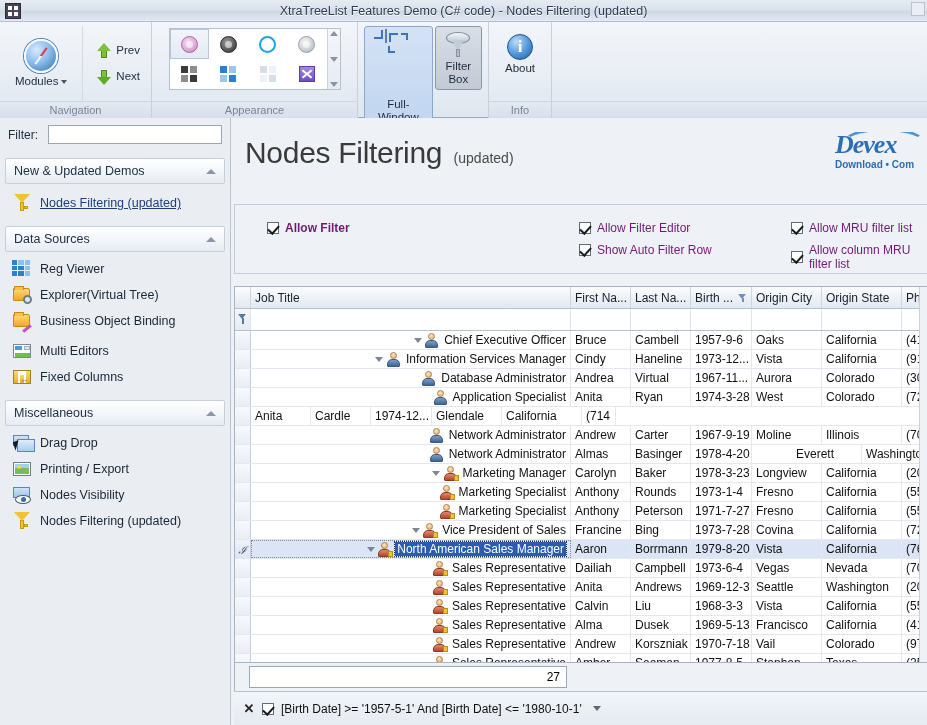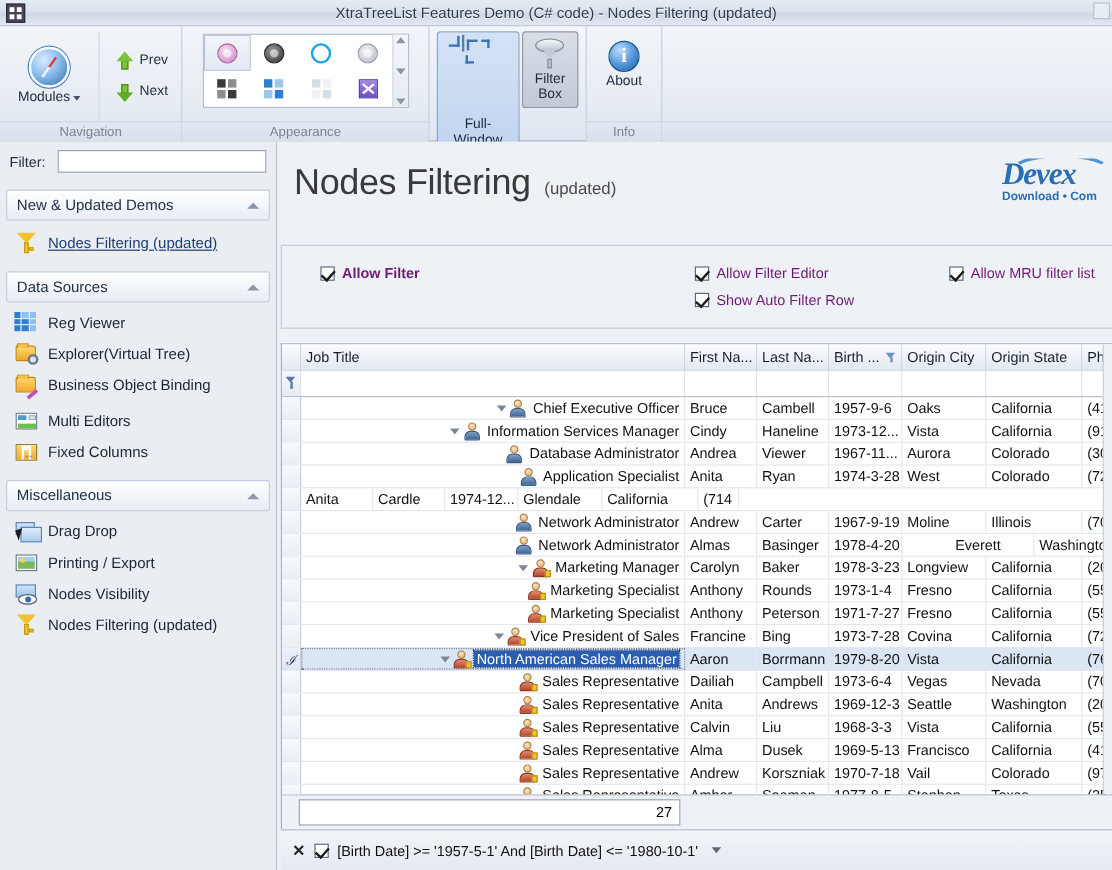--- a/index.html
+++ b/index.html
@@ -648,20 +648,24 @@
       <span>Allow Filter Editor</span>
     </div>
     <div class="cb" style="left:344px;top:38px;">
       <span class="box on"></span>
       <span>Show Auto Filter Row</span>
     </div>
     <div class="cb" style="left:556px;top:16px;">
       <span class="box on"></span>
       <span>Allow MRU filter list</span>
     </div>
+    <div class="cb" style="left:556px;top:38px;">
+      <span class="box on"></span>
+      <span>Allow column MRU filter list</span>
+    </div>
   </div>
 </div>
 
 <div id="treeWrap">
 
   <div id="treelist">
 
     <div class="tl-header">
       <div class="hc" style="width:16px;padding:0;"></div>
       <div class="hc" style="width:320px;">
@@ -750,21 +754,21 @@
             <div class="node" style="padding-left: 38px;">
               <span class="expander"></span>
               <span class="person blue">
                 <span class="head"></span>
                 <span class="body"></span>
               </span>
               <span class="jt-text">Database Administrator</span>
             </div>
           </div>
           <div class="tl-cell" style="width: 60px;">Andrea</div>
-          <div class="tl-cell" style="width: 60px;">Viewer</div>
+          <div class="tl-cell" style="width: 60px;">Virtual</div>
           <div class="tl-cell" style="width: 61px;">1967-11...</div>
           <div class="tl-cell" style="width: 70px;">Aurora</div>
           <div class="tl-cell" style="width: 80px;">Colorado</div>
           <div class="tl-cell" style="width: 34px;">(303</div>
         </div>
         <div class="tl-row">
           <div class="ind"></div>
           <div class="tl-cell jt" style="width: 320px;">
             <div class="node" style="padding-left: 38px;">
               <span class="expander"></span>

